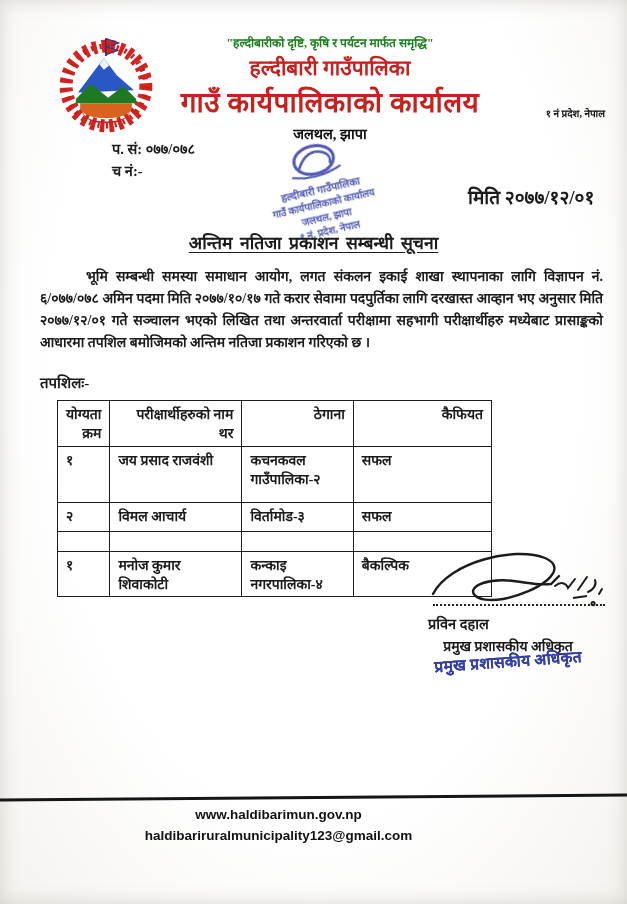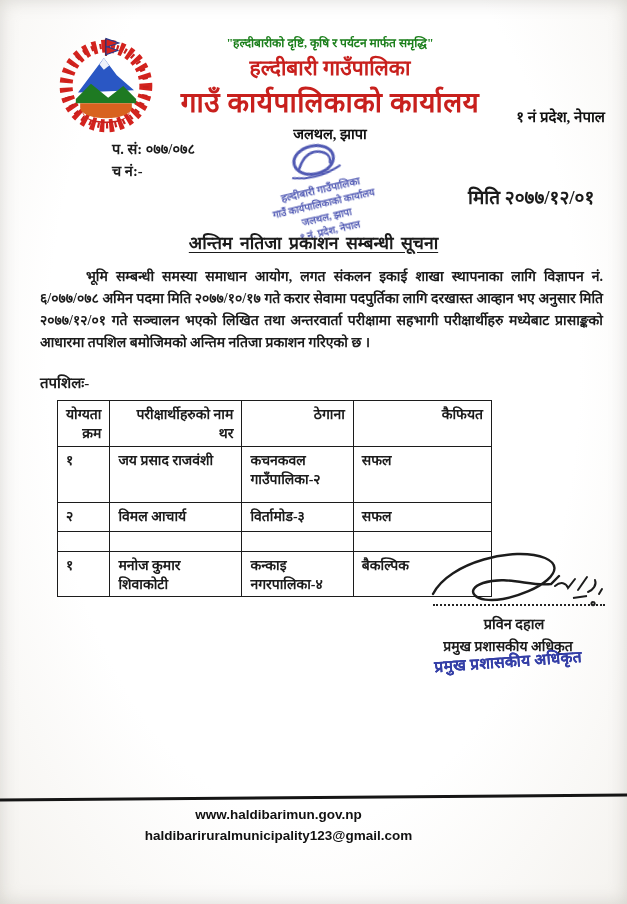--- a/index.html
+++ b/index.html
@@ -17,21 +17,21 @@
     overflow: hidden;
     box-shadow: inset 0 0 18px rgba(120,115,105,.25);
   }
   
   .logo { position: absolute; left: 52px; top: 30px; width: 108px; height: 112px; }
   .head-center { position: absolute; left: 130px; top: 34px; width: 400px; text-align: center; }
   .tagline { color: #1b7f1b; font-weight: bold; font-size: 12px; }
   .muni    { color: #c8201d; font-weight: bold; font-size: 21px; margin-top: 2px; }
   .office  { color: #c8201d; font-weight: bold; font-size: 28px; margin-top: 1px; letter-spacing: .5px; }
   .place   { color: #111; font-weight: bold; font-size: 14.5px; margin-top: 3px; }
-  .province { position: absolute; right: 22px; top: 106px; font-weight: bold; font-size: 15px; color: #111; }
+  .province { position: absolute; right: 22px; top: 106px; font-weight: bold; font-size: 10px; color: #111; }
   
   .refblock { position: absolute; left: 68px; top: 139px; font-weight: bold; font-size: 14.5px; line-height: 1.5; margin-left: 44px; }
   .dateline { position: absolute; left: 468px; top: 184px; font-weight: bold; font-size: 19px; }
   
   .stamp {
     position: absolute; left: 242px; top: 136px; width: 160px; height: 120px;
     transform: rotate(-13deg);
     color: #2a35a3; opacity: .82; text-align: center;
     font-weight: bold; filter: blur(.2px);
   }
@@ -61,21 +61,21 @@
     border: 1.6px solid #1c1c1c; padding: 3px 8px; vertical-align: top; text-align: left;
   }
   .result-table th { text-align: right; font-weight: bold; height: 46px; }
   .col-rank { width: 50px; } .col-name { width: 133px; } .col-addr { width: 112px; } .col-rem { width: 140px; }
   tr.row-tall td { height: 56px; }
   tr.row-std td { height: 29px; }
   tr.spacer-row td { height: 20px; border-left-color: #1c1c1c; }
   
   .sign-svg { position: absolute; left: 423px; top: 546px; width: 190px; height: 64px; }
   .dotted-line { position: absolute; left: 433px; top: 604px; width: 172px; border-bottom: 2.4px dotted #222; }
-  .sign-name { position: absolute; left: 428px; top: 613px; width: 172px; text-align: center; font-weight: bold; font-size: 14.5px; }
+  .sign-name { position: absolute; left: 428px; top: 613px; width: 172px; font-weight: bold; font-size: 14.5px; }
   .sign-desg { position: absolute; left: 398px; top: 636px; width: 220px; text-align: center; font-weight: bold; font-size: 14px; }
   .sign-stamp {
     position: absolute; left: 392px; top: 650px; width: 232px; text-align: center;
     color: #2a35a3; font-weight: bold; font-size: 15.5px;
     transform: rotate(-4deg); letter-spacing: .3px; opacity: .95;
     text-shadow: 0 0 .6px #2a35a3;
   }
   
   .footer-rule { position: absolute; left: 0; top: 796px; width: 627px; height: 3px; background: #151515; transform: rotate(-0.45deg); }
   .footer { position: absolute; left: 0; top: 805px; width: 557px; text-align: center;

